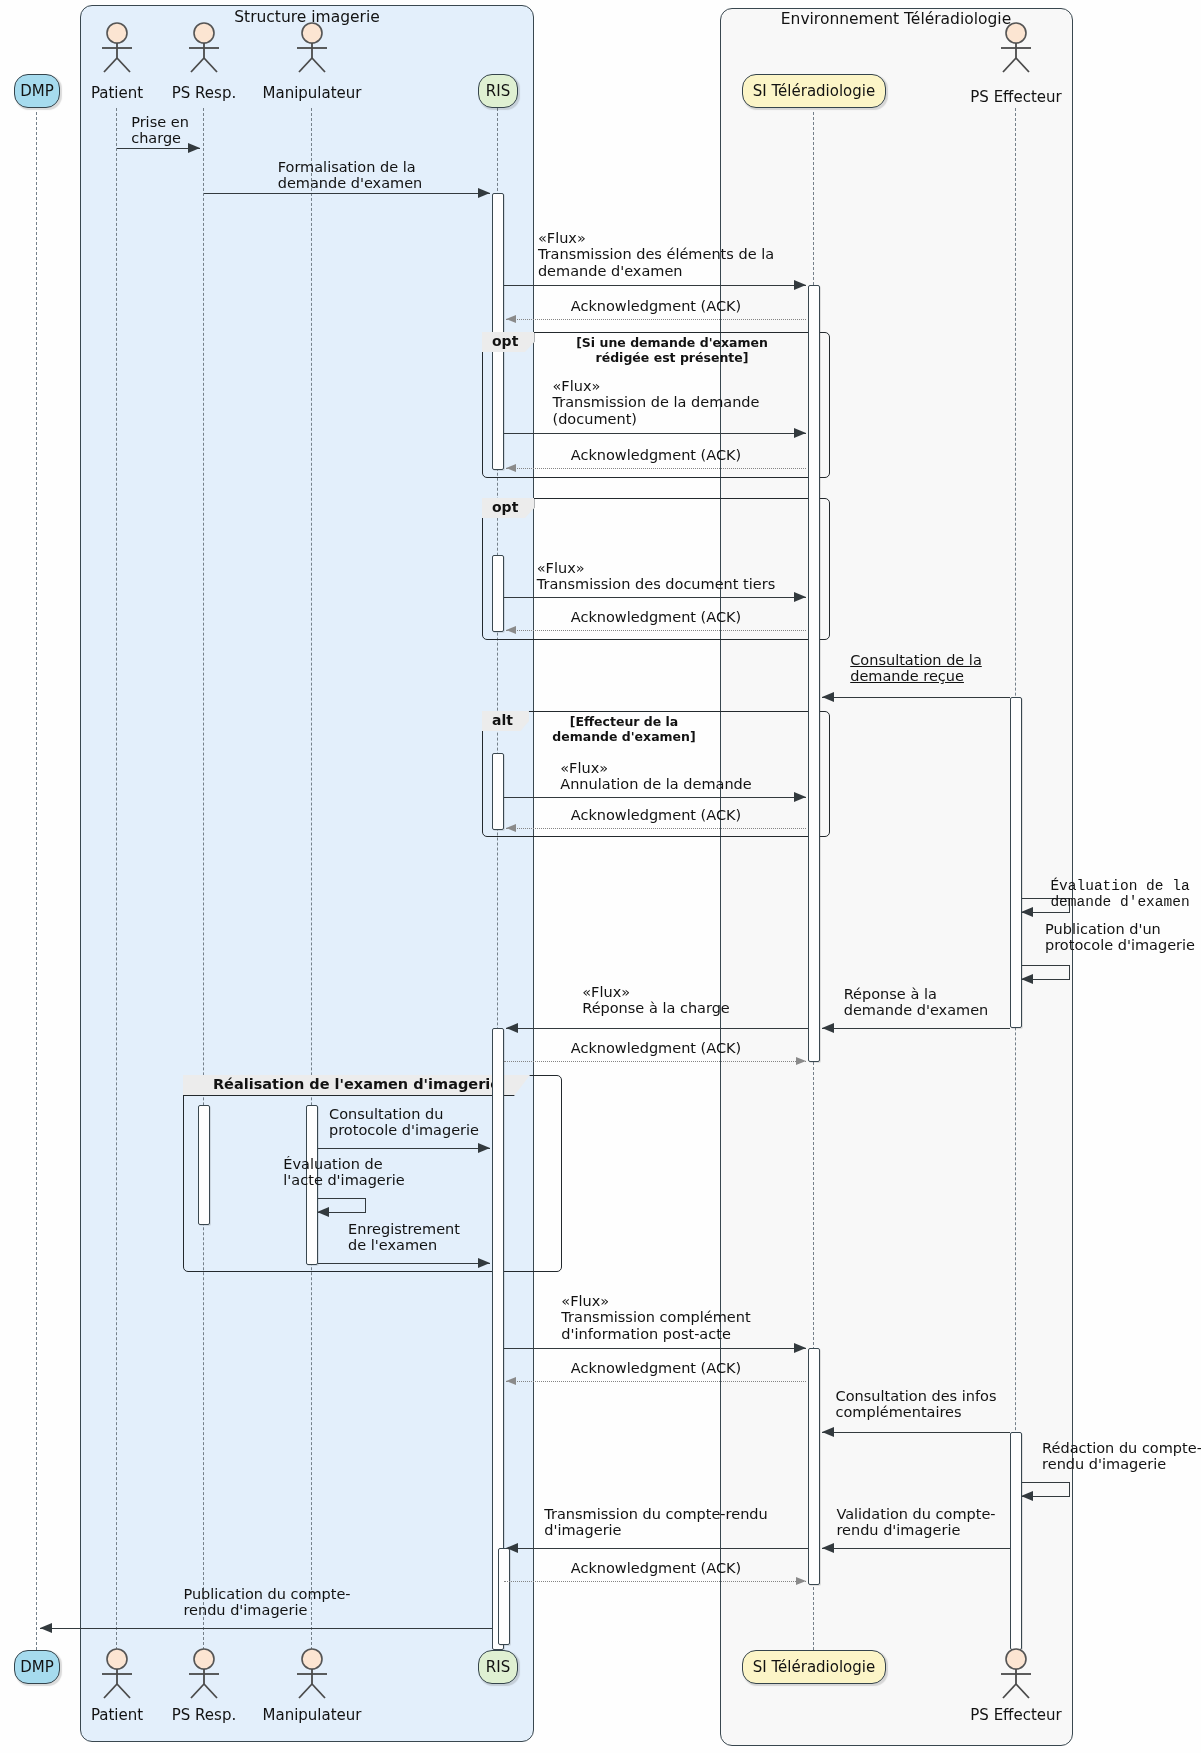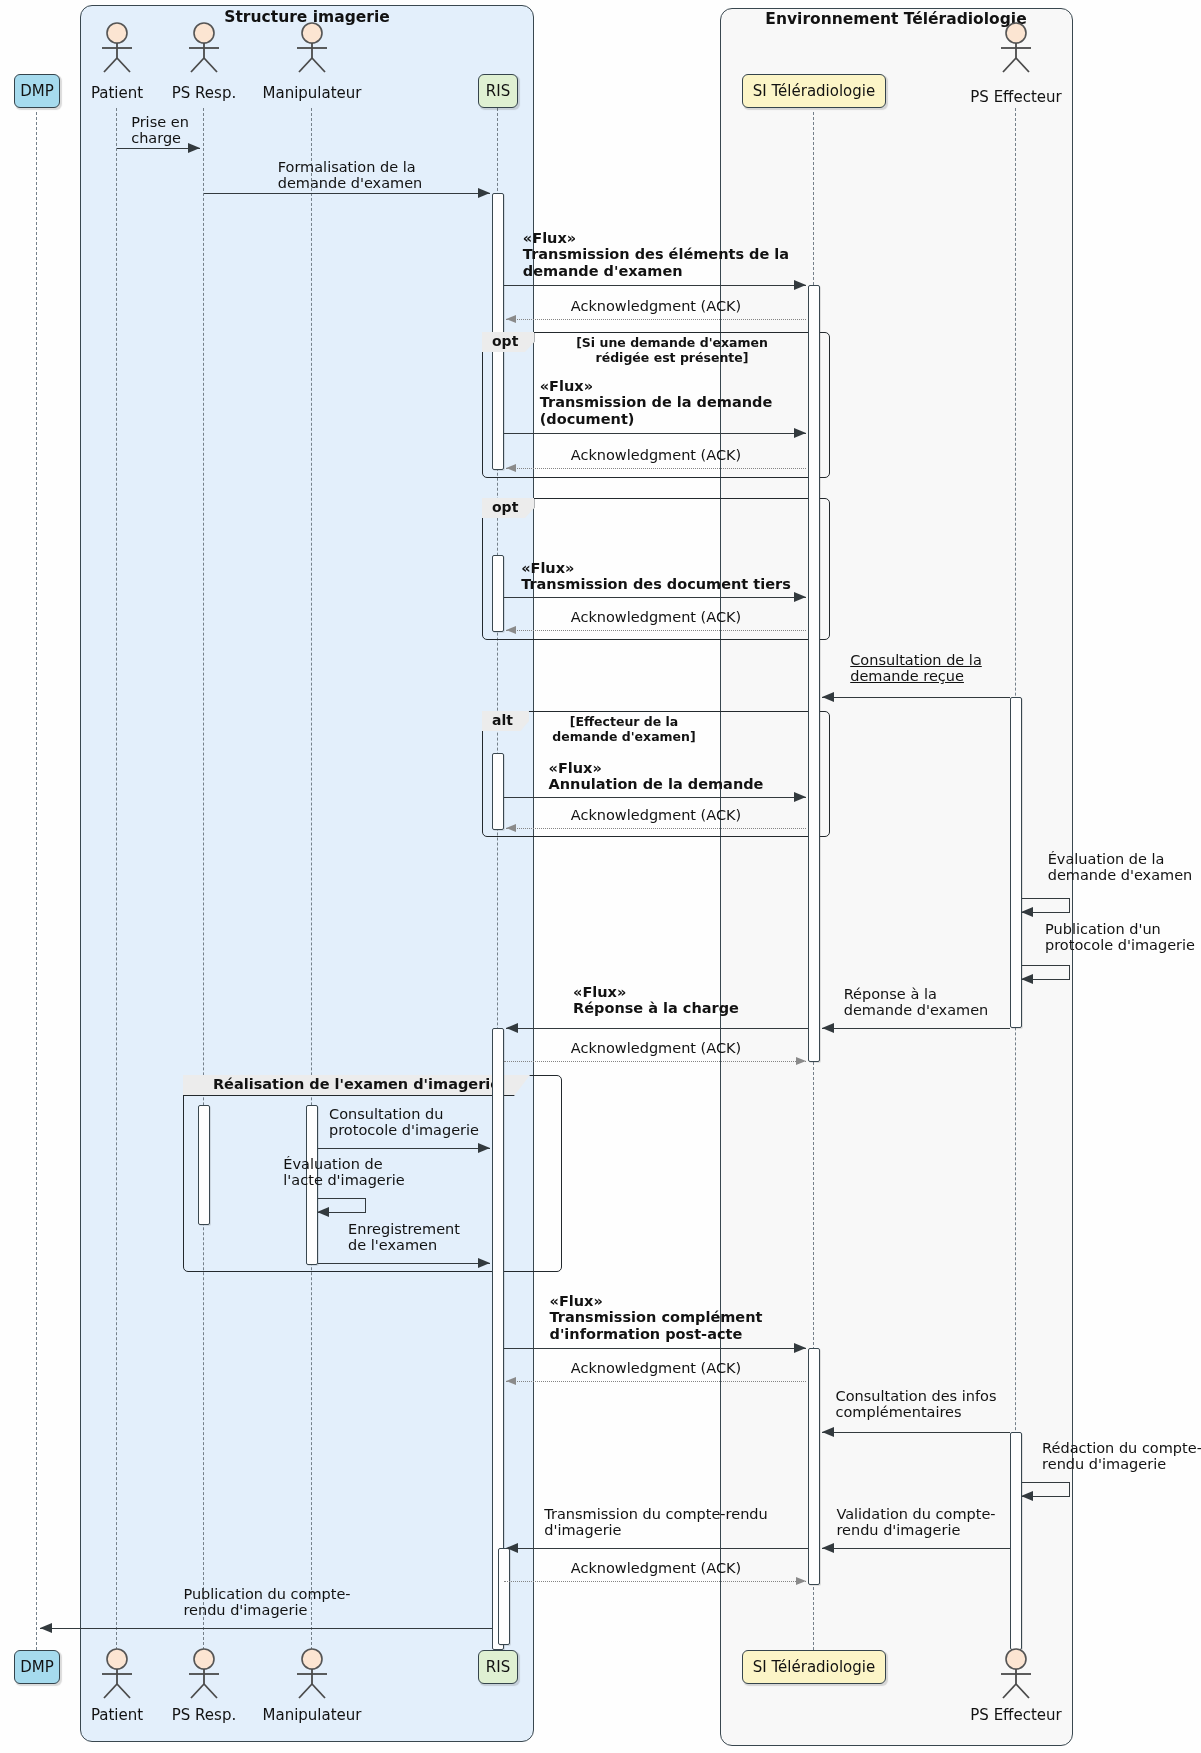--- a/index.html
+++ b/index.html
@@ -1,39 +1,39 @@
 <!DOCTYPE html>
 <html><head>
 <meta charset="utf-8">
 <style>
   html,body{margin:0;padding:0;background:#FEFEFE;}
   .canvas{position:relative;width:1201px;height:1753px;background:#FEFEFE;
     font-family:"DejaVu Sans","Liberation Sans",sans-serif;color:#121212;overflow:hidden;}
   .frame{position:absolute;border:1.6px solid #39474F;border-radius:12px;box-sizing:border-box;}
-  .frame-title{position:absolute;transform:translateX(-50%);font-weight:bold;font-size:15.5px;white-space:nowrap;}
-  .pbox{position:absolute;border:1.4px solid #35444C;border-radius:6px;display:flex;align-items:center;
+  .frame-title{position:absolute;transform:translateX(-50%);font-weight:normal;font-size:15.5px;white-space:nowrap;}
+  .pbox{position:absolute;border:1.4px solid #35444C;border-radius:14px;display:flex;align-items:center;
     justify-content:center;font-size:15px;box-sizing:border-box;box-shadow:1.5px 1.5px 1px rgba(60,60,60,.18);}
   .actor-label{position:absolute;transform:translateX(-50%);font-size:15px;white-space:nowrap;}
   .actor-fig{position:absolute;transform:translateX(-50%);}
   .actor-fig line{stroke:#4a4a4a;stroke-width:1.8;}
   .actor-head{fill:#FCE5D2;stroke:#555;stroke-width:1.6;}
   .lifeline{position:absolute;width:0;border-left:1.5px dashed #75808a;}
   .abar{position:absolute;width:12px;background:#FEFEFE;border:1.4px solid #39474F;border-radius:2px;box-sizing:border-box;box-shadow:1px 1px 0 rgba(80,80,80,.15);}
   .frag{position:absolute;border:1.7px solid #23292d;border-radius:5px;box-sizing:border-box;z-index:30;}
   .frag-tab{position:absolute;background:#ECECEC;font-weight:bold;font-size:14px;padding:1px 16px 3px 10px;
     clip-path:polygon(0 0,100% 0,100% 50%,82% 100%,0 100%);z-index:31;
     filter:drop-shadow(1px 0 0 #23292d) drop-shadow(0 1px 0 #23292d);}
   .frag-cond{position:absolute;transform:translateX(-50%);font-weight:bold;font-size:12.5px;
     text-align:center;line-height:1.18;z-index:31;white-space:nowrap;}
   .group-titlebar{position:absolute;background:#ECECEC;border-bottom:1.7px solid #23292d;
     clip-path:polygon(0 0,100% 0,calc(100% - 16px) 100%,0 100%);font-weight:bold;font-size:14.5px;
     text-align:center;padding-top:1px;z-index:31;box-sizing:border-box;}
   .msg-label{position:absolute;transform:translateX(-50%);text-align:left;font-size:14.5px;
     line-height:1.13;white-space:nowrap;z-index:40;}
-  .msg-label.bold{font-weight:bold;}
+  .msg-label.bold{font-weight:normal;}
   .arrow-line{position:absolute;height:0;border-top:1.7px solid #333A3E;z-index:39;}
   .arrow-line.ack{border-top:1.7px dotted #848484;}
   .ahead{position:absolute;width:0;height:0;z-index:40;}
   .ahead.r{border-left:12px solid #333A3E;border-top:5.5px solid transparent;border-bottom:5.5px solid transparent;}
   .ahead.l{border-right:12px solid #333A3E;border-top:5.5px solid transparent;border-bottom:5.5px solid transparent;}
   .ahead.ack.r{border-left:10px solid #8a8a8a;border-top:4.5px solid transparent;border-bottom:4.5px solid transparent;}
   .ahead.ack.l{border-right:10px solid #8a8a8a;border-top:4.5px solid transparent;border-bottom:4.5px solid transparent;}
   .self-loop{position:absolute;border:1.7px solid #333A3E;border-left:none;width:48px;height:15px;
     box-sizing:border-box;z-index:39;}
   .z-top{z-index:50;}
@@ -146,21 +146,21 @@
         <div>«Flux»</div>
         <div>Annulation de la demande</div>
       </div>
       <div class="arrow-line" style="left: 504px; top: 797px; width: 302px;"></div>
       <div class="ahead r" style="left: 794px; top: 792px;"></div>
       <div class="msg-label" style="left: 656px; top: 807px;">
         <div>Acknowledgment (ACK)</div>
       </div>
       <div class="arrow-line ack" style="left: 506px; top: 828px; width: 300px;"></div>
       <div class="ahead l ack" style="left: 506px; top: 824px;"></div>
-      <div class="msg-label" style="left: 1120px; top: 851px;">
+      <div class="msg-label" style="left: 1120px; top: 878px; font-family: Liberation Mono, monospace;">
         <div>Évaluation de la</div>
         <div>demande d'examen</div>
       </div>
       <div class="self-loop" style="left: 1022px; top: 898px;"></div>
       <div class="ahead l" style="left: 1021px; top: 907px;"></div>
       <div class="msg-label" style="left: 1120px; top: 921px;">
         <div>Publication d'un</div>
         <div>protocole d'imagerie</div>
       </div>
       <div class="self-loop" style="left: 1022px; top: 965px;"></div>

